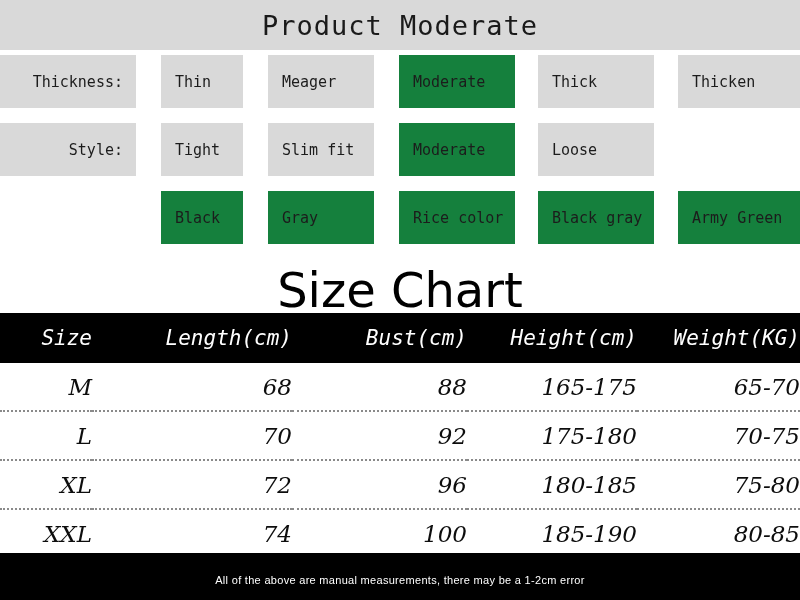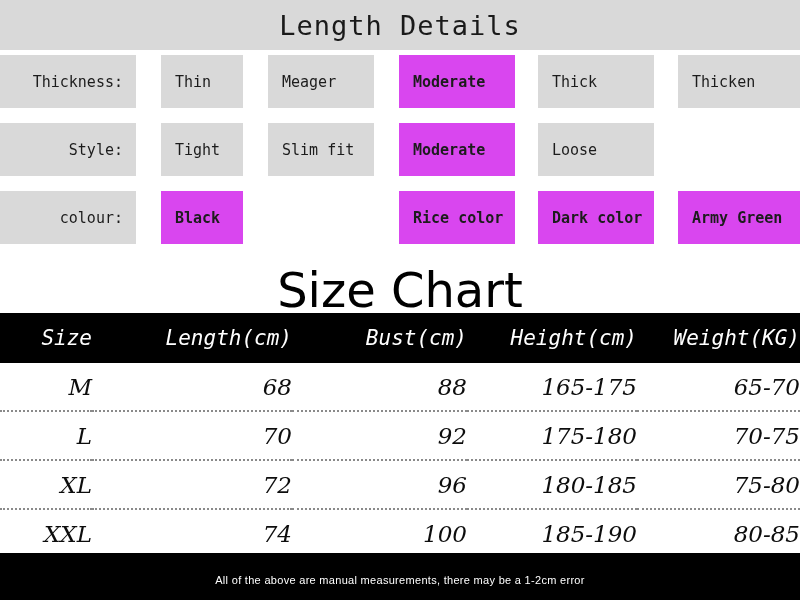--- a/index.html
+++ b/index.html
@@ -68,22 +68,21 @@
   .cell.label {
     justify-content: flex-end;
     padding-right: 13px;
   }
   .cell.option {
     justify-content: flex-start;
     padding-left: 14px;
     text-align: center;
   }
   .cell.selected {
-    background: #d946ef;
-    font-weight: bold;
+    background: #15803d;
   }
 
   
   .col0 { left: 0px;   width: 136px; }
   .col1 { left: 161px; width: 82px;  }
   .col2 { left: 268px; width: 106px; }
   .col3 { left: 399px; width: 116px; }
   .col4 { left: 538px; width: 116px; }
   .col5 { left: 678px; width: 122px; }
 
@@ -164,21 +163,21 @@
     letter-spacing: 0.3px;
     white-space: nowrap;
   }
 </style>
 </head>
 <body>
 
 <div id="page">
 
   <div class="title-band">
-    <div class="title-text">Length Details</div>
+    <div class="title-text">Product Moderate</div>
   </div>
 
   <div class="attrs">
 
     <div class="attr-row">
       <div class="cell label col0">Thickness:</div>
       <div class="cell option col1">Thin</div>
       <div class="cell option col2">Meager</div>
       <div class="cell option col3 selected">Moderate</div>
       <div class="cell option col4">Thick</div>
@@ -187,24 +186,24 @@
 
     <div class="attr-row">
       <div class="cell label col0">Style:</div>
       <div class="cell option col1">Tight</div>
       <div class="cell option col2">Slim fit</div>
       <div class="cell option col3 selected">Moderate</div>
       <div class="cell option col4">Loose</div>
     </div>
 
     <div class="attr-row">
-      <div class="cell label col0">colour:</div>
       <div class="cell option col1 selected">Black</div>
+      <div class="cell option col2 selected">Gray</div>
       <div class="cell option col3 selected">Rice color</div>
-      <div class="cell option col4 selected">Dark color</div>
+      <div class="cell option col4 selected">Black gray</div>
       <div class="cell option col5 selected">Army Green</div>
     </div>
 
   </div>
 
   <div class="size-chart-title">Size Chart</div>
 
   <table class="size-table">
     <thead>
       <tr>

